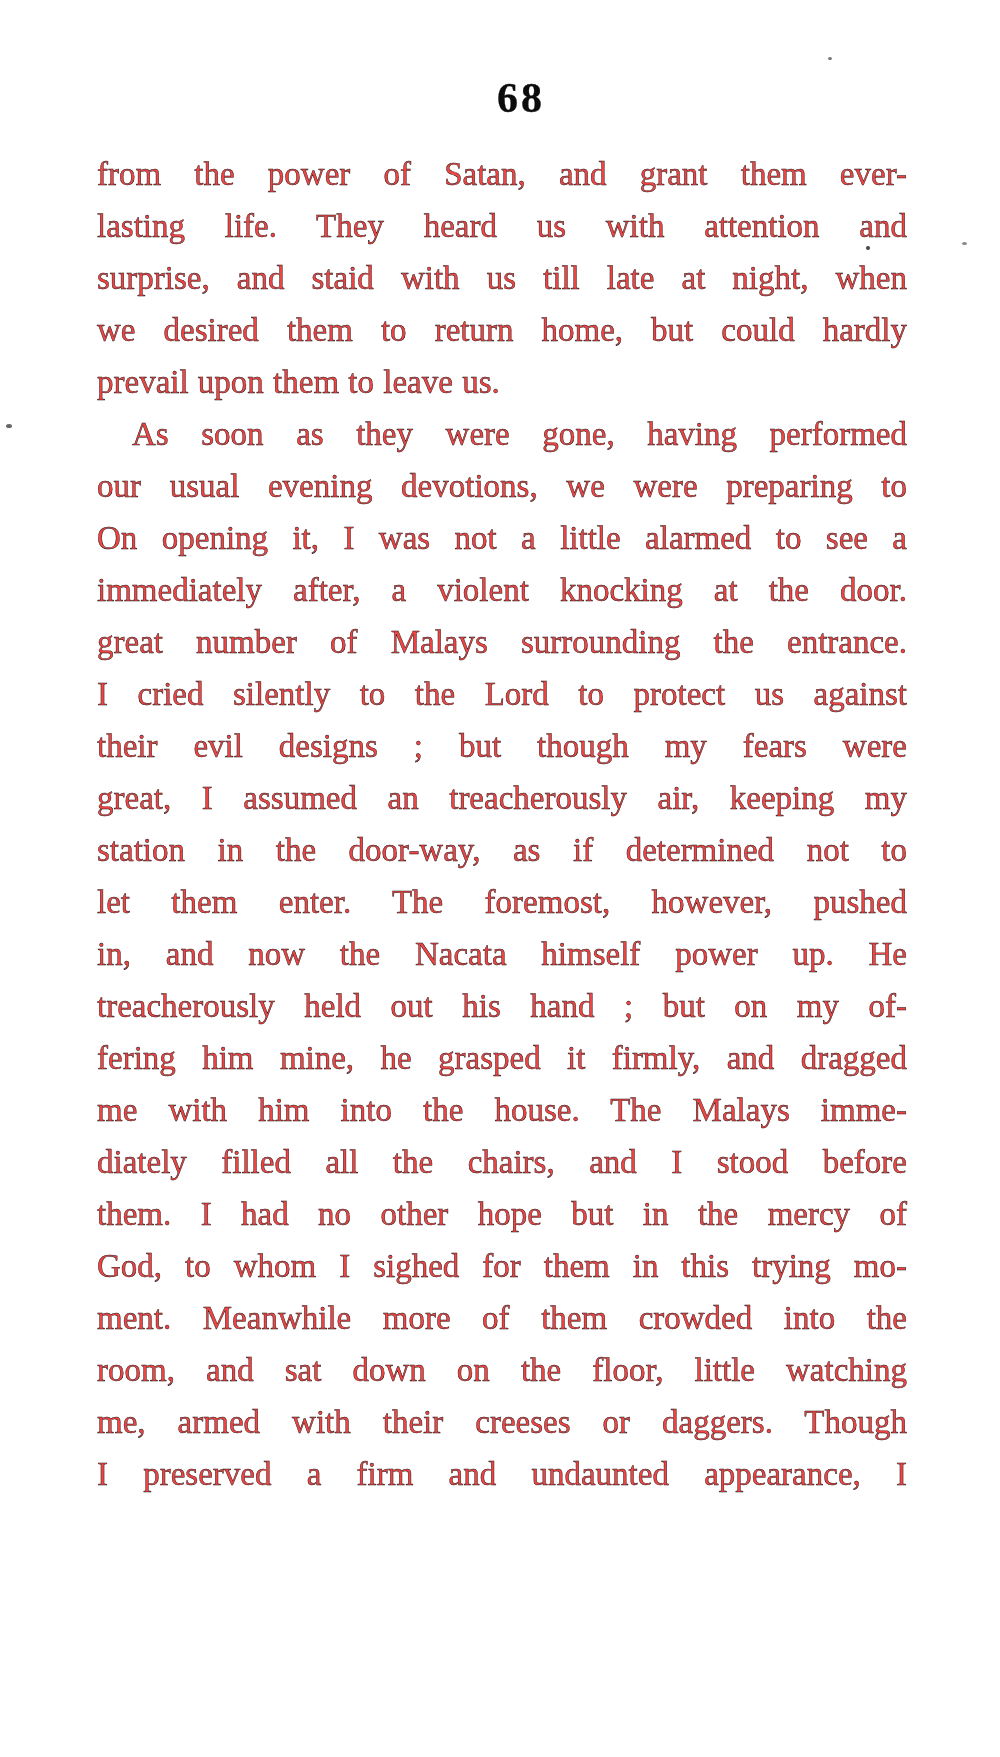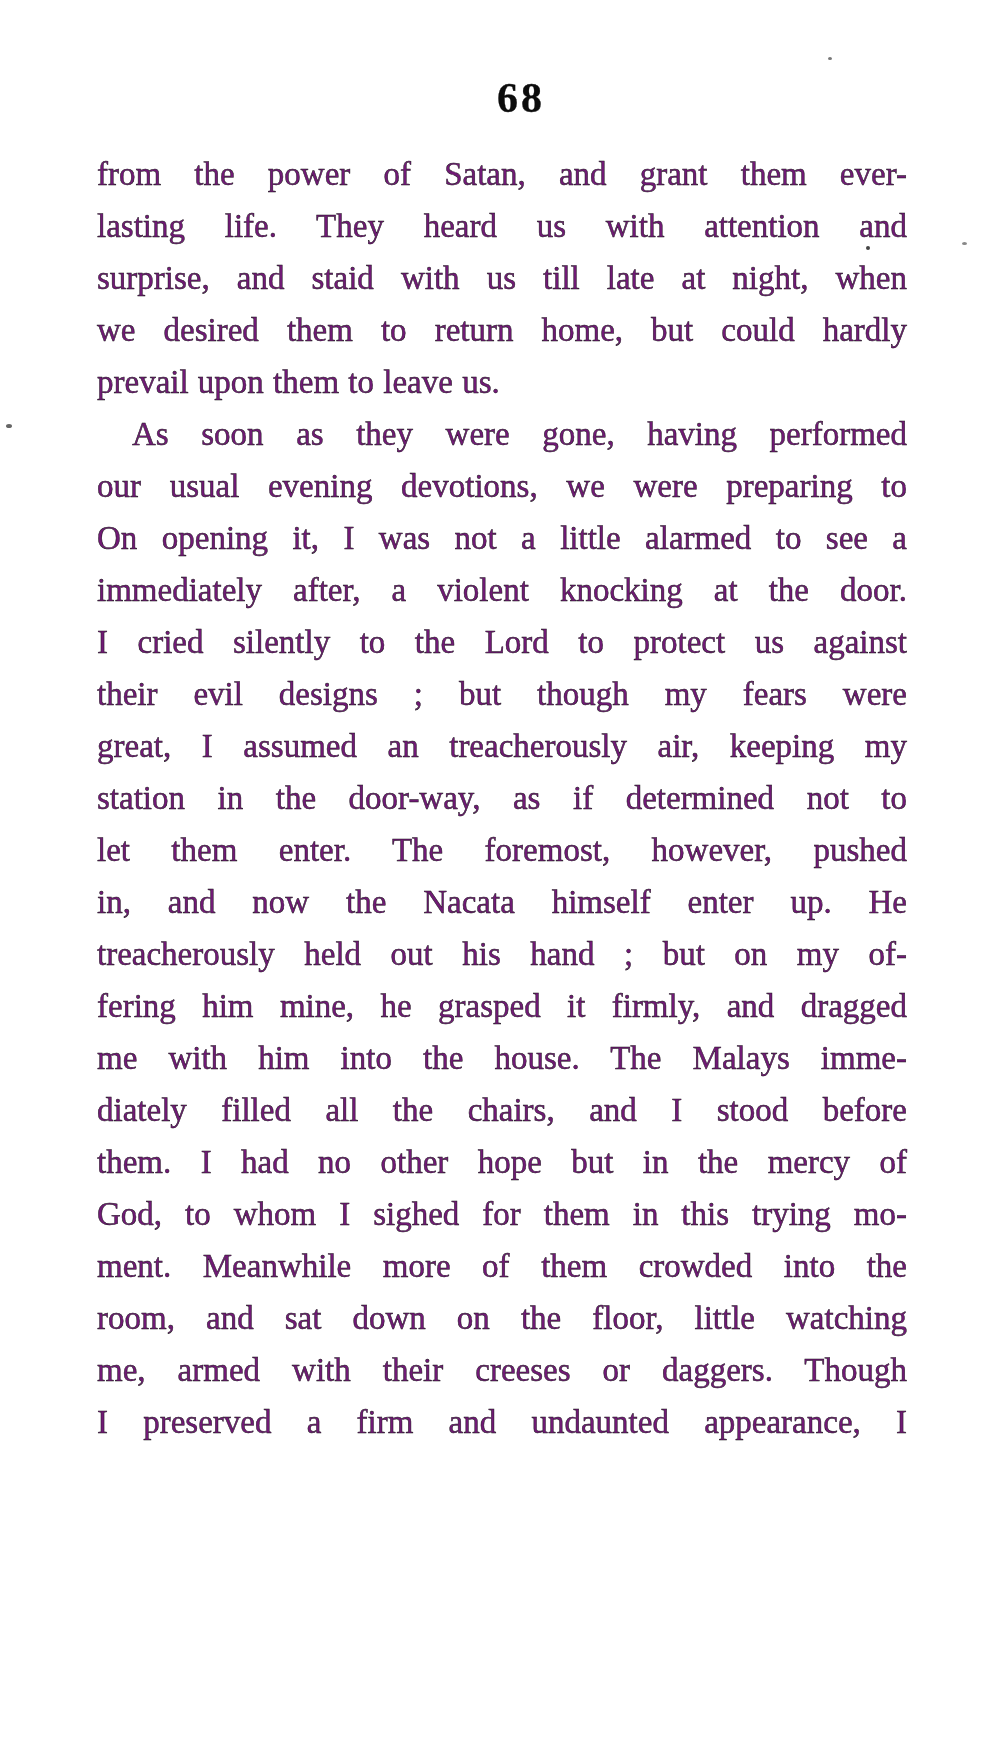--- a/index.html
+++ b/index.html
@@ -37,21 +37,21 @@
     top: 148px;
     left: 97px;
     width: 810px;
   }
   .line {
     font-size: 33px;
     line-height: 52px;
     text-align: justify;
     text-align-last: justify;
     white-space: normal;
-    color: #701a75;
+    color: #ef4444;
     -webkit-text-stroke: 0.45px #141414;
     word-spacing: 1px;
   }
   .line.end {
     text-align-last: left;
   }
   .line.indent {
     text-indent: 35px;
   }
   .speck {
@@ -79,26 +79,27 @@
       <div class="line">surprise, and staid with us till late at night, when</div>
       <div class="line">we desired them to return home, but could hardly</div>
       <div class="line end">prevail upon them to leave us.</div>
     </div>
 
     <div class="paragraph">
       <div class="line indent">As soon as they were gone, having performed</div>
       <div class="line">our usual evening devotions, we were preparing to</div>
       <div class="line">On opening it, I was not a little alarmed to see a</div>
       <div class="line">immediately after, a violent knocking at the door.</div>
+      <div class="line">great number of Malays surrounding the entrance.</div>
       <div class="line">I cried silently to the Lord to protect us against</div>
       <div class="line">their evil designs ; but though my fears were</div>
       <div class="line">great, I assumed an treacherously air, keeping my</div>
       <div class="line">station in the door-way, as if determined not to</div>
       <div class="line">let them enter. The foremost, however, pushed</div>
-      <div class="line">in, and now the Nacata himself enter up. He</div>
+      <div class="line">in, and now the Nacata himself power up. He</div>
       <div class="line">treacherously held out his hand ; but on my of-</div>
       <div class="line">fering him mine, he grasped it firmly, and dragged</div>
       <div class="line">me with him into the house. The Malays imme-</div>
       <div class="line">diately filled all the chairs, and I stood before</div>
       <div class="line">them. I had no other hope but in the mercy of</div>
       <div class="line">God, to whom I sighed for them in this trying mo-</div>
       <div class="line">ment. Meanwhile more of them crowded into the</div>
       <div class="line">room, and sat down on the floor, little watching</div>
       <div class="line">me, armed with their creeses or daggers. Though</div>
       <div class="line">I preserved a firm and undaunted appearance, I</div>

